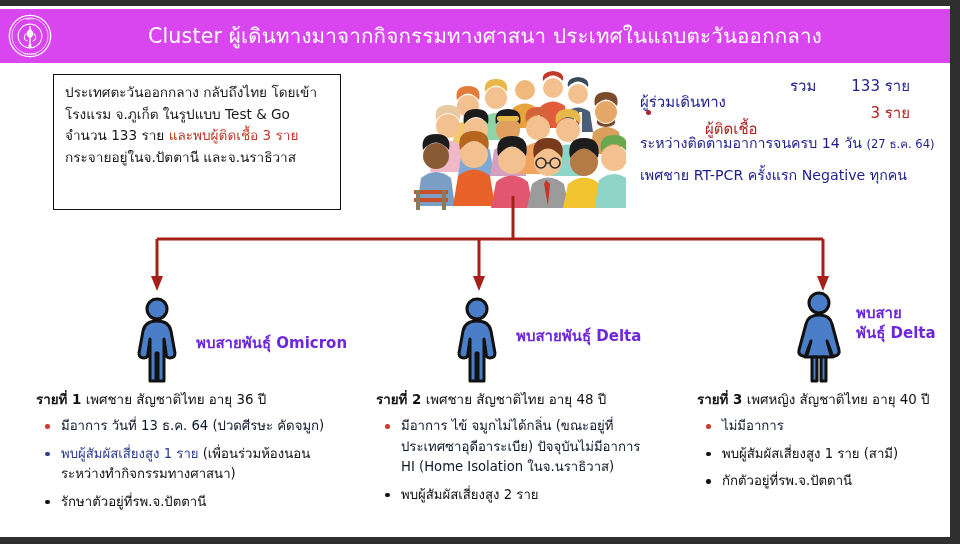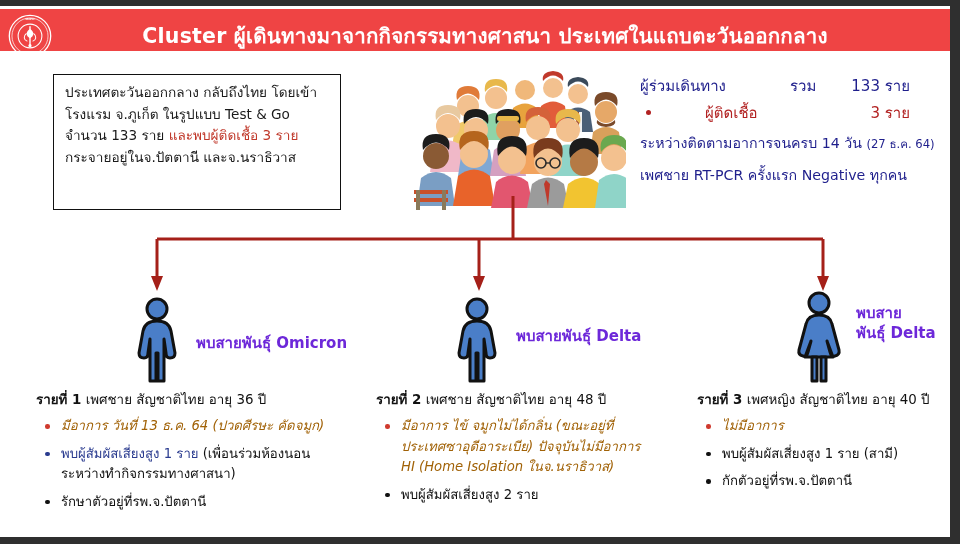--- a/index.html
+++ b/index.html
@@ -22,23 +22,22 @@
     background: #ffffff;
     overflow: hidden;
   }
 
   
   #header {
     position: absolute;
     left: 0;
     top: 3px;
     width: 950px;
-    height: 42px;
-    background: #ef4444;
-    font-weight: bold;
+    height: 54px;
+    background: #d946ef;
   }
   #header-title {
     position: absolute;
     left: 70px;
     top: 0;
     width: 830px;
     height: 54px;
     line-height: 54px;
     text-align: center;
     color: #ffffff;
@@ -93,21 +92,21 @@
   .stat-row {
     position: relative;
     height: 27px;
     font-size: 15px;
     color: #1f1f8c;
     white-space: nowrap;
   }
   .stat-row .s-label {
     position: absolute;
     left: 0;
-    top: 0;
+    top: 16px;
   }
   .stat-row .s-mid {
     position: absolute;
     left: 150px;
     top: 0;
   }
   .stat-row .s-val {
     position: absolute;
     left: 204px;
     top: 0;
@@ -175,21 +174,21 @@
   }
   .case-item .c-bullet {
     position: absolute;
     left: 9px;
     top: 8px;
     width: 4.5px;
     height: 4.5px;
     border-radius: 50%;
     background: #111111;
   }
-  .case-item.red { color: #a16207; font-style: italic; }
+  .case-item.red { color: #0f172a; }
   .case-item.red .c-bullet { background: #cf3a2e; }
   .case-item.blue { color: #2a3b8f; }
   .case-item.blue .c-bullet { background: #2a3b8f; }
   .case-item.dark { color: #111111; }
   .case-item .tail-dark { color: #111111; }
 
   
   #edge-top { position: absolute; left: 0; top: 0; width: 960px; height: 6px; background: #2f2f2f; }
   #edge-right { position: absolute; left: 950px; top: 0; width: 10px; height: 544px; background: #2f2f2f; }
   #edge-bottom { position: absolute; left: 0; top: 537px; width: 960px; height: 7px; background: #2f2f2f; }

